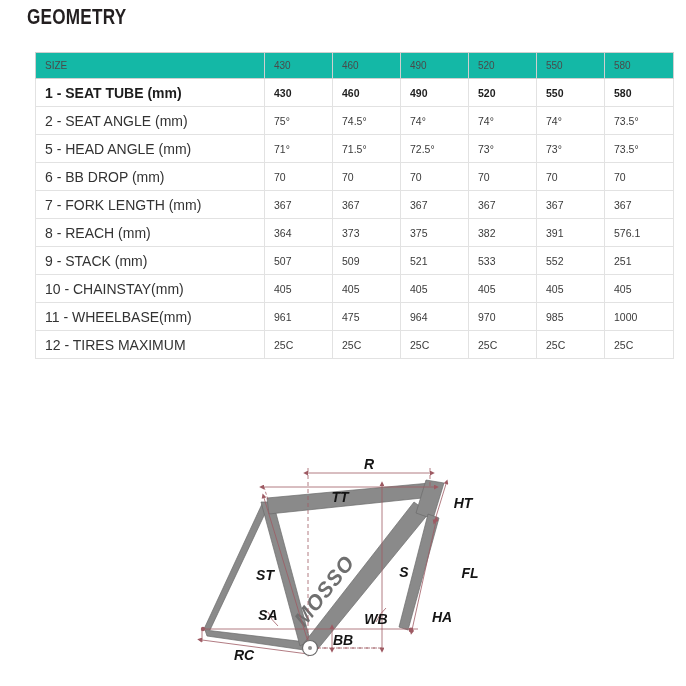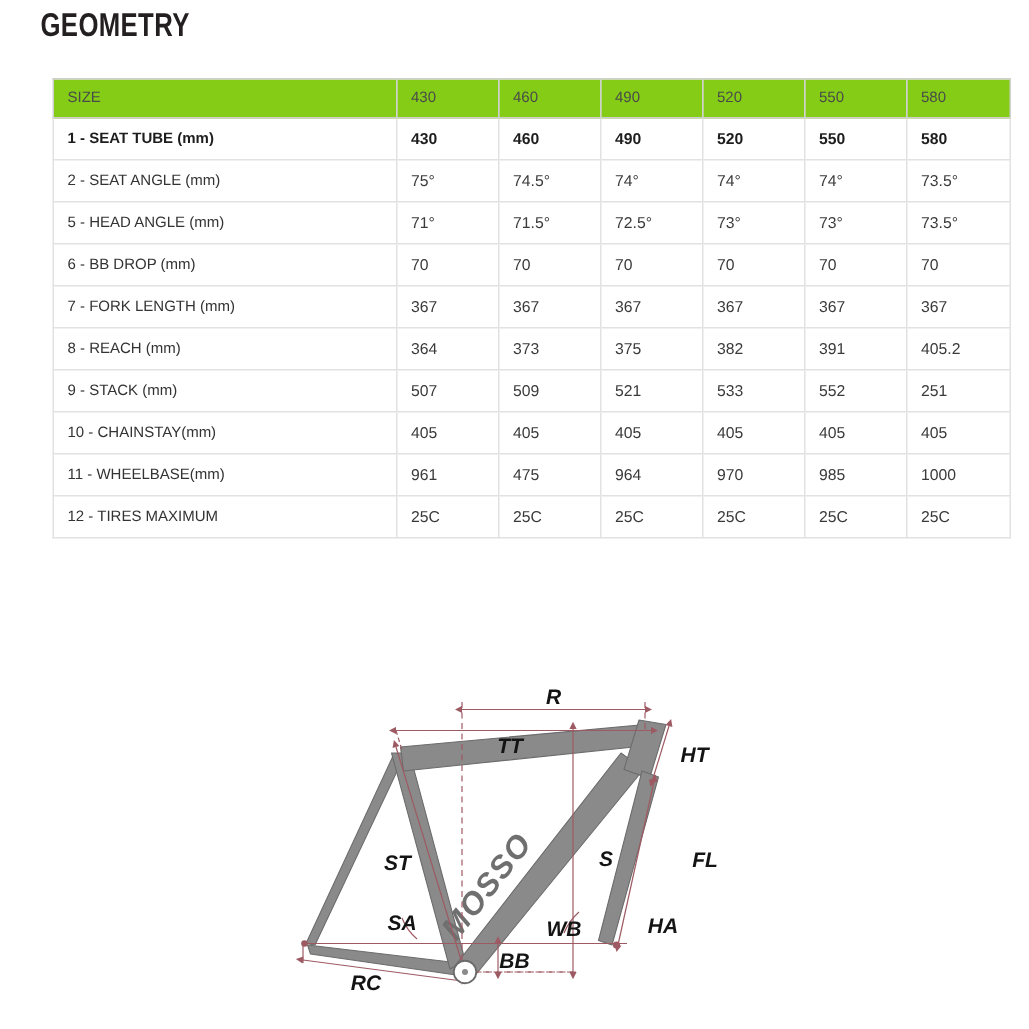--- a/index.html
+++ b/index.html
@@ -52,29 +52,29 @@
   table.geo th, table.geo td {
     border: 1px solid #e2e2e2;
     padding: 0 0 0 9px;
     height: 27px;
     text-align: left;
     vertical-align: middle;
     font-weight: normal;
     white-space: nowrap;
   }
   table.geo thead th {
-    background: #84cc16;
+    background: #14b8a6;
     color: #4a4a4a;
     border-color: #cfcfcf;
     font-size: 10px;
     height: 25px;
   }
   table.geo tbody tr td:first-child {
     color: #333333;
-    font-size: 10px;
+    font-size: 14px;
   }
   table.geo tbody tr.bold-row td { font-weight: bold; color: #1d1d1d; }
 
   
   #frame-diagram {
     position: absolute;
     left: 180px;
     top: 440px;
     width: 340px;
     height: 240px;
@@ -154,21 +154,21 @@
           <td>367</td>
           <td>367</td>
         </tr>
         <tr>
           <td>8 - REACH (mm)</td>
           <td>364</td>
           <td>373</td>
           <td>375</td>
           <td>382</td>
           <td>391</td>
-          <td>405.2</td>
+          <td>576.1</td>
         </tr>
         <tr>
           <td>9 - STACK (mm)</td>
           <td>507</td>
           <td>509</td>
           <td>521</td>
           <td>533</td>
           <td>552</td>
           <td>251</td>
         </tr>

